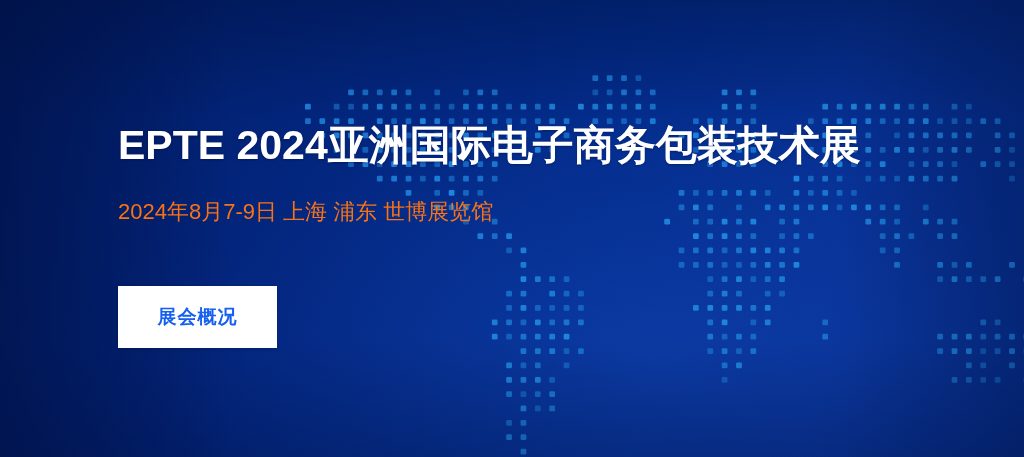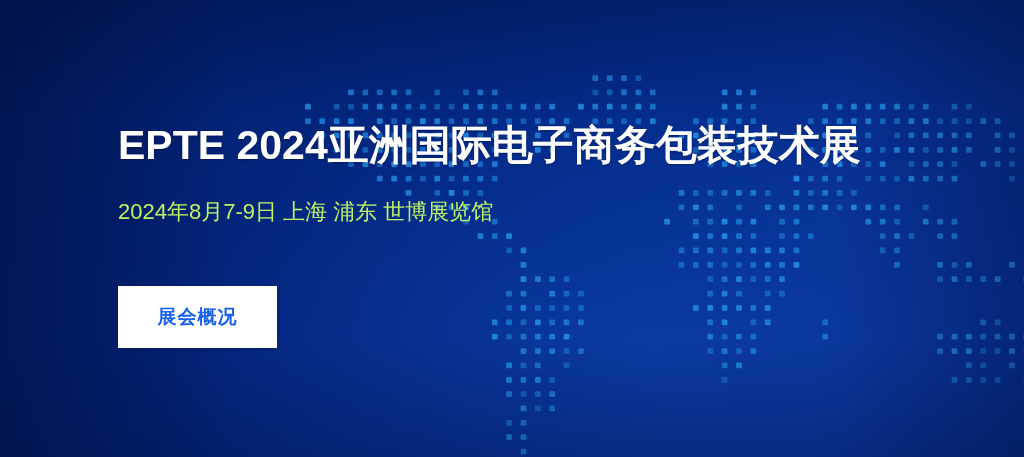--- a/index.html
+++ b/index.html
@@ -57,21 +57,21 @@
     text-shadow: 0 1px 2px rgba(0,10,50,0.35);
   }
   #subtitle {
     position: absolute;
     left: 118px;
     top: 197px;
     margin: 0;
     font-size: 22px;
     line-height: 30px;
     font-weight: normal;
-    color: #bef264;
+    color: #f97316;
     white-space: nowrap;
   }
   #cta-button {
     position: absolute;
     left: 118px;
     top: 286px;
     width: 159px;
     height: 62px;
     background: #ffffff;
     border: 0;

